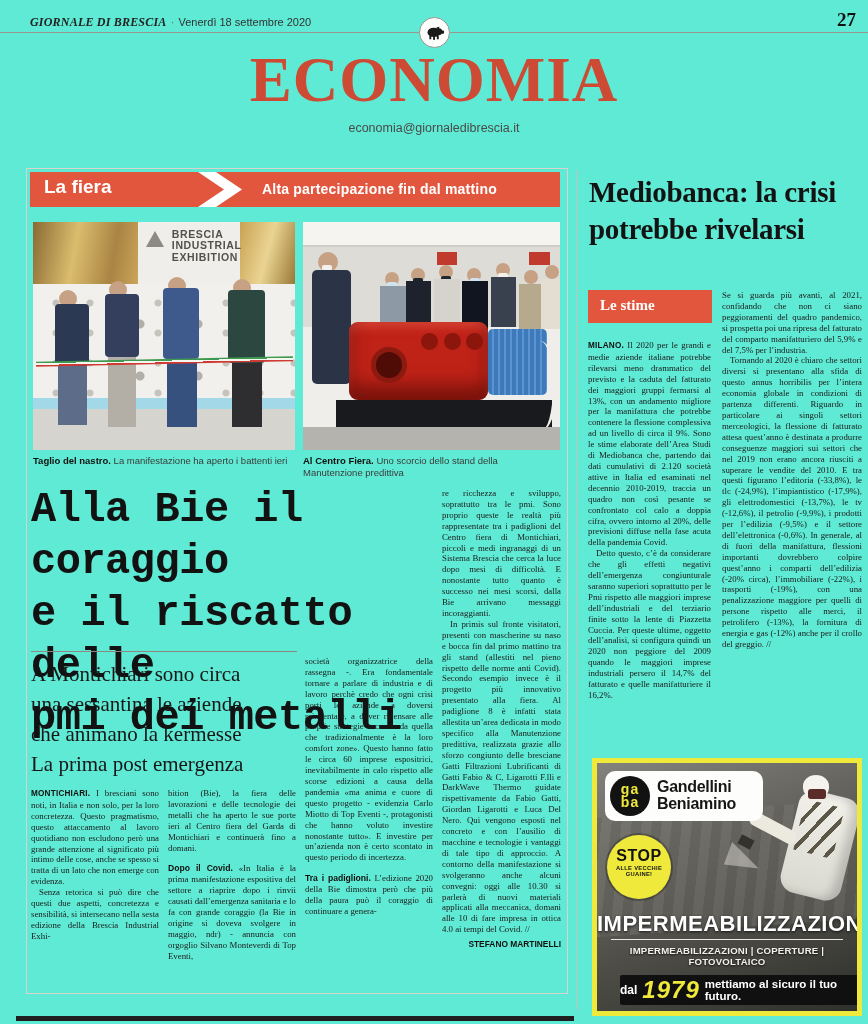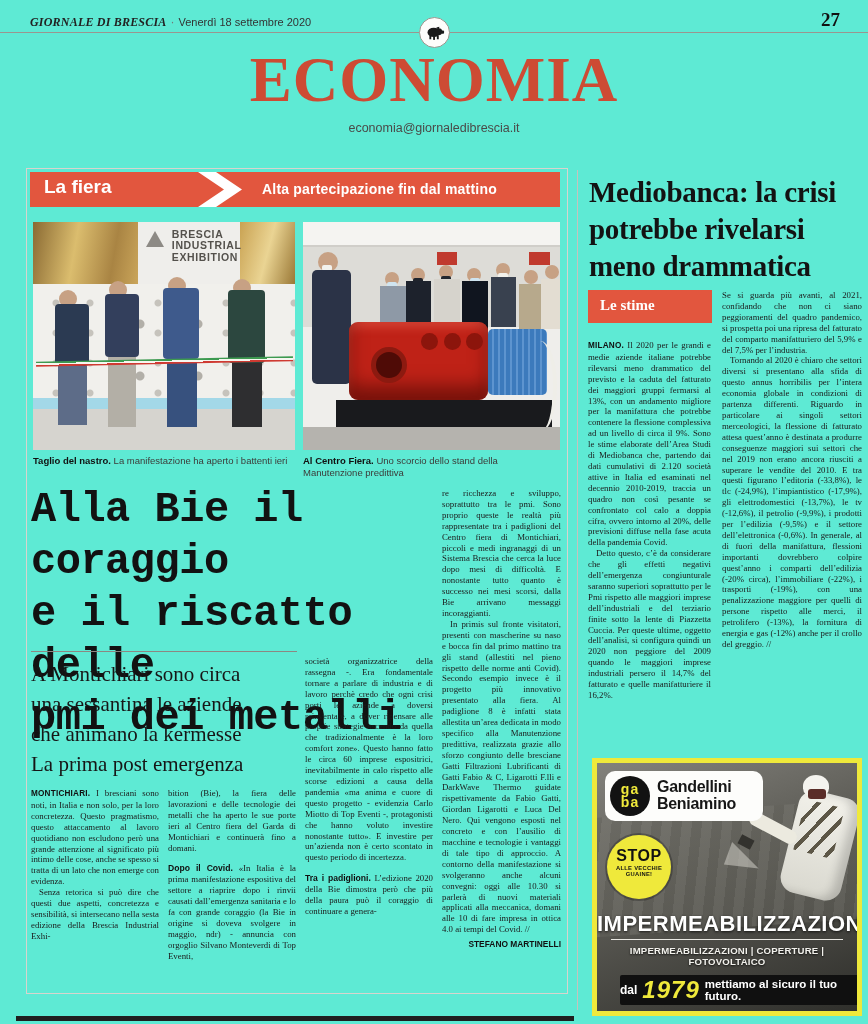--- a/index.html
+++ b/index.html
@@ -8,21 +8,21 @@
   body { font-family:"Liberation Serif","DejaVu Serif",serif; }
   .page {
     position:relative; width:868px; height:1024px; margin:0 auto;
     background:#5eead4; overflow:hidden; color:#1c1c1c;
   }
   
   .masthead-left { position:absolute; left:30px; top:15px; font-size:12px; color:#222; }
   .masthead-paper { font-family:"Liberation Serif",serif; font-weight:bold; font-style:italic; letter-spacing:.2px; }
   .masthead-sep { color:#777; font-family:"Liberation Sans",sans-serif; margin:0 4px; }
   .masthead-date { font-family:"Liberation Sans","DejaVu Sans",sans-serif; font-size:11px; color:#333; }
-  .masthead-page { position:absolute; right:28px; top:9px; font-size:19px; font-weight:bold; color:#111; }
+  .masthead-page { position:absolute; right:12px; top:9px; font-size:19px; font-weight:bold; color:#111; }
   .masthead-rule { position:absolute; left:0; right:0; top:32px; height:1px; background:#9a968f; }
   .masthead-badge { position:absolute; left:419px; top:17px; width:31px; height:31px; border-radius:50%;
     background:#fdfdfb; border:1px solid #9a968f; display:flex; align-items:center; justify-content:center; }
   
   .section-title { position:absolute; left:0; right:0; top:44px; text-align:center;
     font-family:"Liberation Serif","DejaVu Serif",serif; font-weight:bold; font-size:63px;
     color:#cd4b34; letter-spacing:1px; }
   .section-email { position:absolute; left:0; right:0; top:121px; text-align:center;
     font-family:"Liberation Sans","DejaVu Sans",sans-serif; font-size:12.5px; color:#4a4a48; text-decoration:none; }
   
@@ -295,21 +295,20 @@
   <div class="bcol c4">
     <p>re ricchezza e sviluppo, soprattutto tra le pmi. Sono proprio queste le realtà più rappresentate tra i padiglioni del Centro fiera di Montichiari, piccoli e medi ingranaggi di un Sistema Brescia che cerca la luce dopo mesi di difficoltà. E nonostante tutto quanto è successo nei mesi scorsi, dalla Bie arrivano messaggi incoraggianti.</p>
     <p class="ind">In primis sul fronte visitatori, presenti con mascherine su naso e bocca fin dal primo mattino tra gli stand (allestiti nel pieno rispetto delle norme anti Covid). Secondo esempio invece è il progetto più innovativo presentato alla fiera. Al padiglione 8 è infatti stata allestita un’area dedicata in modo specifico alla Manutenzione predittiva, realizzata grazie allo sforzo congiunto delle bresciane Gatti Filtrazioni Lubrificanti di Gatti Fabio &amp; C, Ligarotti F.lli e DarkWave Thermo guidate rispettivamente da Fabio Gatti, Giordan Ligarotti e Luca Del Nero. Qui vengono esposti nel concreto e con l’ausilio di macchine e tecnologie i vantaggi di tale tipo di approccio. A contorno della manifestazione si svolgeranno anche alcuni convegni: oggi alle 10.30 si parlerà di nuovi materiali applicati alla meccanica, domani alle 10 di fare impresa in ottica 4.0 ai tempi del Covid.  //</p>
     <span class="byline">STEFANO MARTINELLI</span>
   </div>
 
   <div class="divider"></div>
   <h2 class="sb-headline">
     <span>Mediobanca: la crisi</span>
     <span>potrebbe rivelarsi</span>
-    <span>meno drammatica</span>
   </h2>
   <div class="sb-kicker">
     <span>Le stime</span>
   </div>
   <div class="bcol sa">
     <p><span class="lead-in">MILANO.</span><span> Il 2020 per le grandi e medie aziende italiane potrebbe rilevarsi meno drammatico del previsto e la caduta del fatturato dei maggiori gruppi fermarsi al 13%, con un andamento migliore per la manifattura che potrebbe contenere la flessione complessiva ad un livello di circa il 9%. Sono le stime elaborate dell’Area Studi di Mediobanca che, partendo dai dati cumulativi di 2.120 società attive in Italia ed esaminati nel decennio 2010-2019, traccia un quadro non così pesante se confrontato col calo a doppia cifra, ovvero intorno al 20%, delle previsioni diffuse nella fase acuta della pandemia Covid.</span></p>
     <p class="ind">Detto questo, c’è da considerare che gli effetti negativi dell’emergenza congiunturale saranno superiori soprattutto per le Pmi rispetto alle maggiori imprese dell’industriali e del terziario finite sotto la lente di Piazzetta Cuccia. Per queste ultime, oggetto dell’analisi, si configura quindi un 2020 non peggiore del 2009 quando le maggiori imprese industriali persero il 14,7% del fatturato e quelle manifatturiere il 16,2%.</p>
   </div>
   <div class="bcol sb">
     <p>Se si guarda più avanti, al 2021, confidando che non ci siano peggioramenti del quadro pandemico, si prospetta poi una ripresa del fatturato del comparto manifatturiero del 5,9% e del 7,5% per l’industria.</p>

